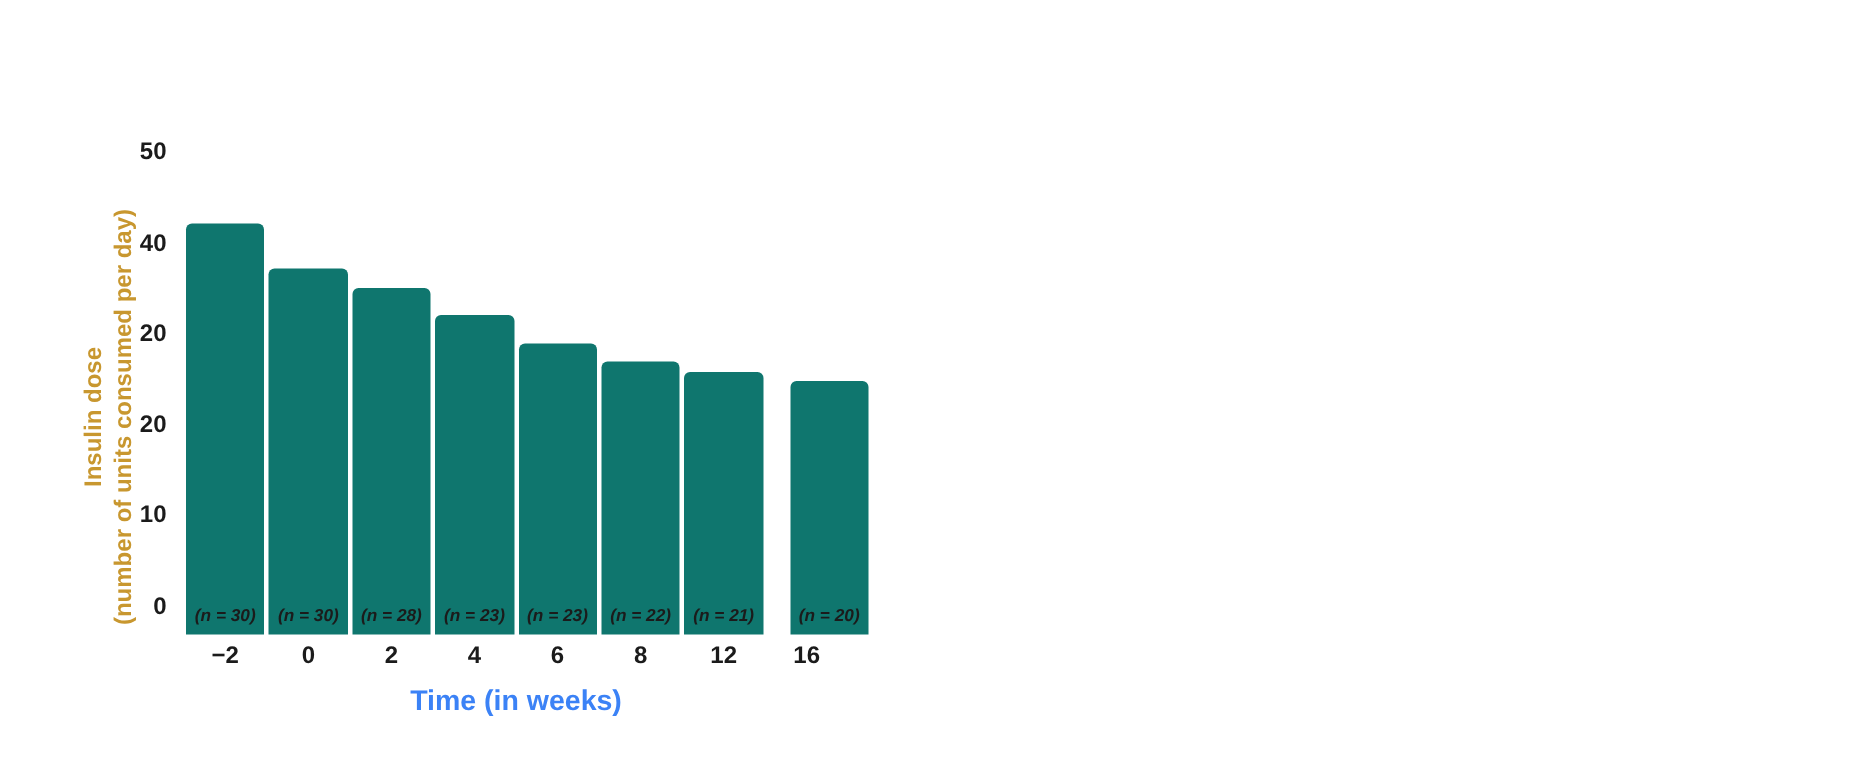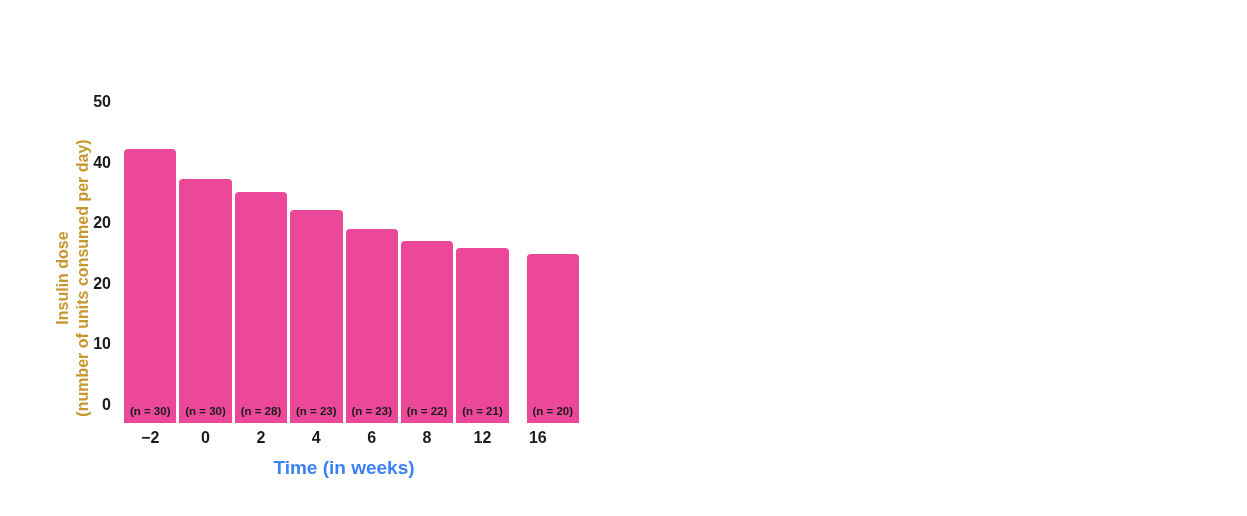--- a/index.html
+++ b/index.html
@@ -110,23 +110,24 @@
   .bar-slot {
     position: relative;
     height: 100%;
     display: flex;
     flex-direction: column;
     justify-content: flex-end;
     align-items: center;
   }
   .bar {
     width: 100%;
-    background: #ec4899;
+    background: #0f766e;
     border-radius: 4px 4px 0 0;
     position: relative;
+    font-style: italic;
   }
   .bar-inner-label {
     position: absolute;
     bottom: 6px;
     left: 50%;
     transform: translateX(-50%);
     font-size: 11.5px;
     font-weight: bold;
     color: #1b1b1b;
     white-space: nowrap;

